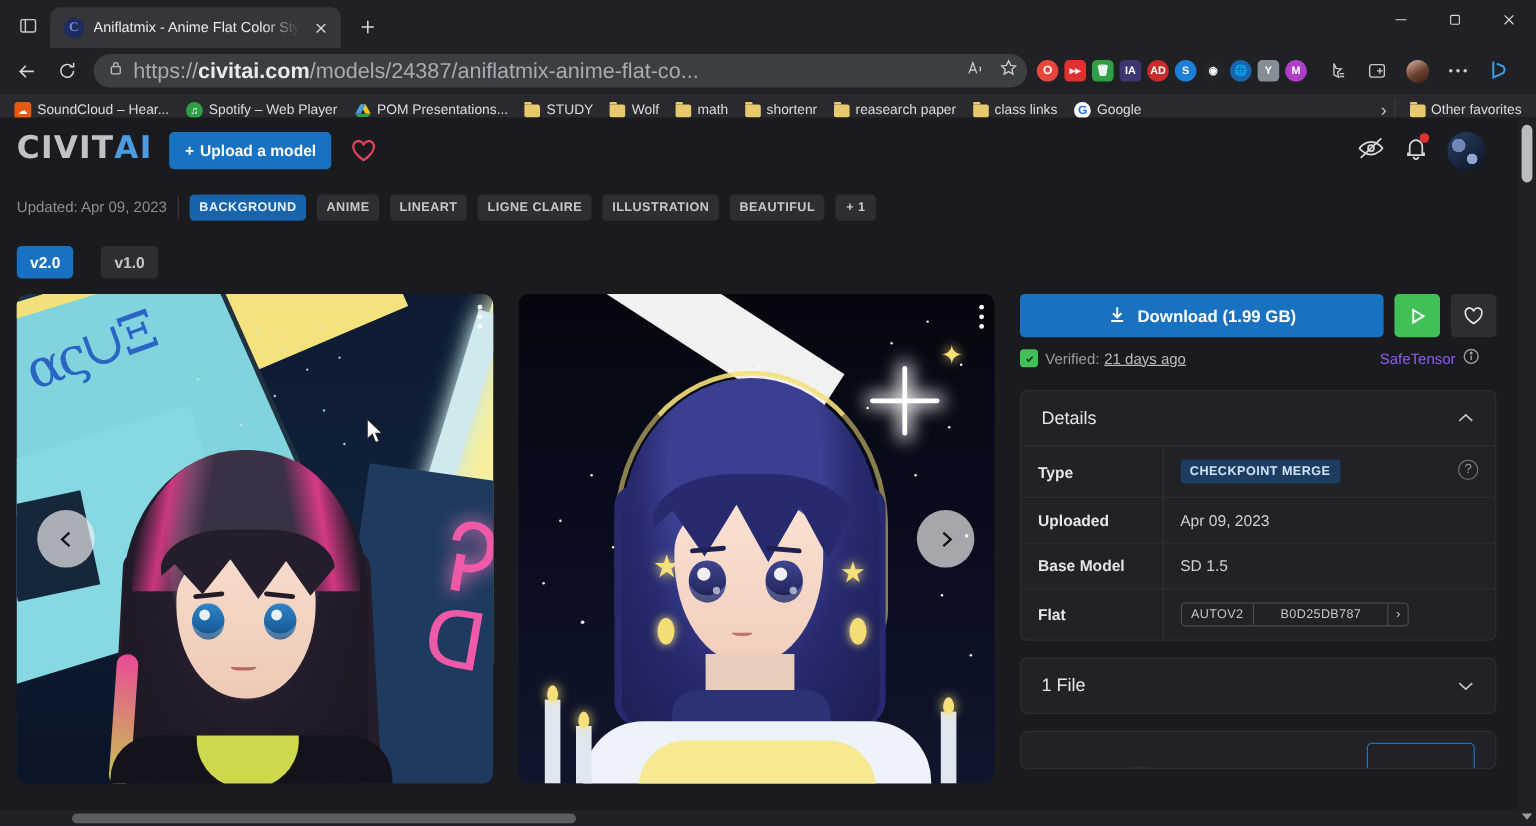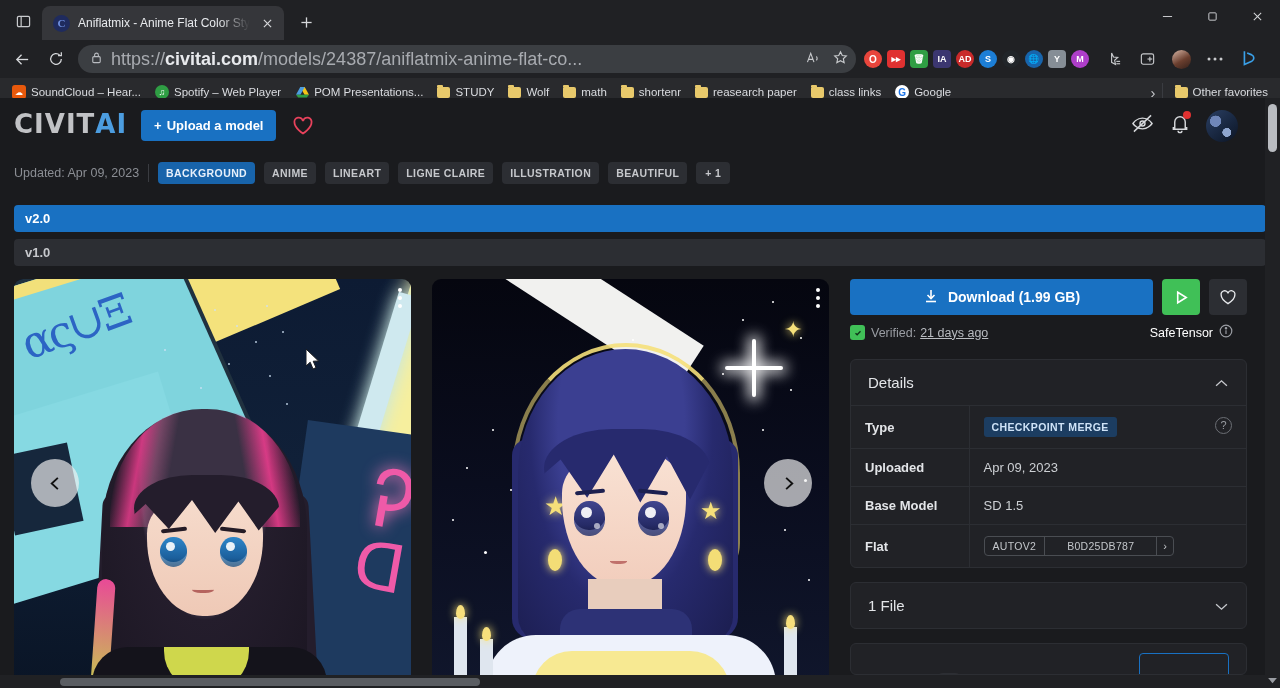--- a/index.html
+++ b/index.html
@@ -99,21 +99,21 @@
 
   
   .meta-row { display:flex; align-items:center; gap:9px; padding: 0 14px; height: 28px; margin-top:-2px;}
   .updated { color:#8b8e94; font-size:12.5px; white-space:nowrap; }
   .divider-v { width:1px; height:18px; background:#3a3c41;}
   .tag { font-size:10.5px; font-weight:bold; letter-spacing:.4px; padding: 5px 8px; border-radius:4px;
          background:#2c2e33; color:#c6c8cc; white-space:nowrap;}
   .tag.primary { background:#1864ab; color:#e7f0fb; }
   .tag.plus { background:#2c2e33; color:#c6c8cc; padding:5px 9px;}
 
-  .versions { display:flex; gap:7px; padding: 0 14px; margin-top: 18px; flex-direction: column; }
+  .versions { display:flex; gap:23px; padding: 0 14px; margin-top: 18px; }
   .ver { font-size:13px; font-weight:bold; padding: 6px 11px; border-radius:4px; background:#2c2e33; color:#c6c8cc;}
   .ver.active { background:#1971c2; color:#fff; }
 
   
   .main { display:flex; gap:21px; padding: 13px 14px 0 14px; }
   .gallery { display:flex; gap:21px; }
   .shot { width:397px; height:408px; border-radius:9px; overflow:hidden; position:relative;}
   .dots { position:absolute; right:9px; top:9px; display:flex; flex-direction:column; gap:4px; z-index:3;}
   .dots i { width:4px;height:4px;border-radius:50%;background:#fff; display:block;}
   .navarrow {
@@ -226,21 +226,21 @@
   .dl-row { display:flex; gap:9px; align-items:stretch; }
   .dl-btn {
     flex:1 1 auto; height:36px; background:#1971c2; color:#fff; border-radius:4px;
     display:flex; align-items:center; justify-content:center; gap:9px; font-size:14px; font-weight:600;
   }
   .run-btn { width:38px;height:36px;background:#40c057;border-radius:4px;display:flex;align-items:center;justify-content:center;}
   .fav-btn { width:38px;height:36px;background:#2c2e33;border-radius:4px;display:flex;align-items:center;justify-content:center;}
   .verify-row { display:flex; align-items:center; margin-top:9px; font-size:12.5px; color:#9a9da3; }
   .shield { width:15px;height:15px;border-radius:3px;background:#40c057;display:flex;align-items:center;justify-content:center;margin-right:6px;}
   .verify-row u { color:#b9bcc1; text-decoration:underline; }
-  .safetensor { margin-left:auto; display:flex; align-items:center; gap:6px; color:#ffffff; padding-right:14px;}
+  .safetensor { margin-left:auto; display:flex; align-items:center; gap:6px; color:#8b5cf6; padding-right:14px;}
 
   .card { margin-top:18px; background:#212226; border:1px solid #2c2e33; border-radius:6px; overflow:hidden;}
   .card-head { height:45px; display:flex; align-items:center; padding: 0 17px; font-size:15px; color:#e3e5e8; font-weight:500;}
   .card-head .chev { margin-left:auto; }
   .tbl { width:100%; border-collapse:collapse; }
   .tbl tr { border-top:1px solid #2c2e33; }
   .tbl td { padding: 11px 14px; font-size:13px; color:#cdd0d4; vertical-align:middle;}
   .tbl td.k { width:118px; font-weight:bold; color:#e3e5e8; border-right:1px solid #2c2e33;}
   .chip-blue { display:inline-block; background:#1c3d61; color:#cfe3f7; font-size:10.5px; font-weight:bold; letter-spacing:.4px; padding:4px 8px; border-radius:3px;}
   .qmark { float:right; width:17px;height:17px;border:1.5px solid #6c6f75;border-radius:50%; color:#9a9da3; font-size:11px; text-align:center; line-height:14px;}

